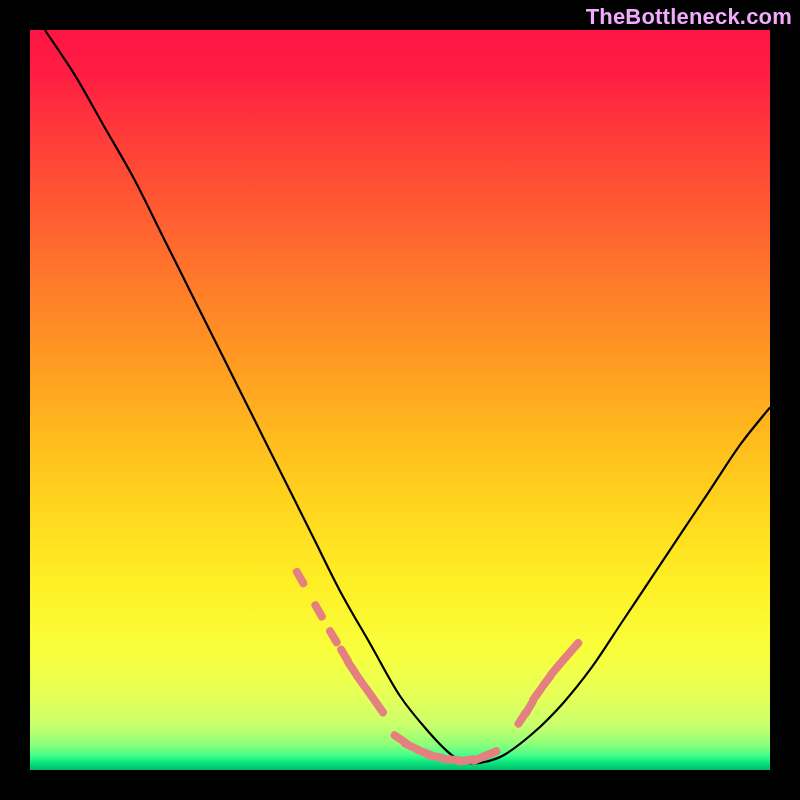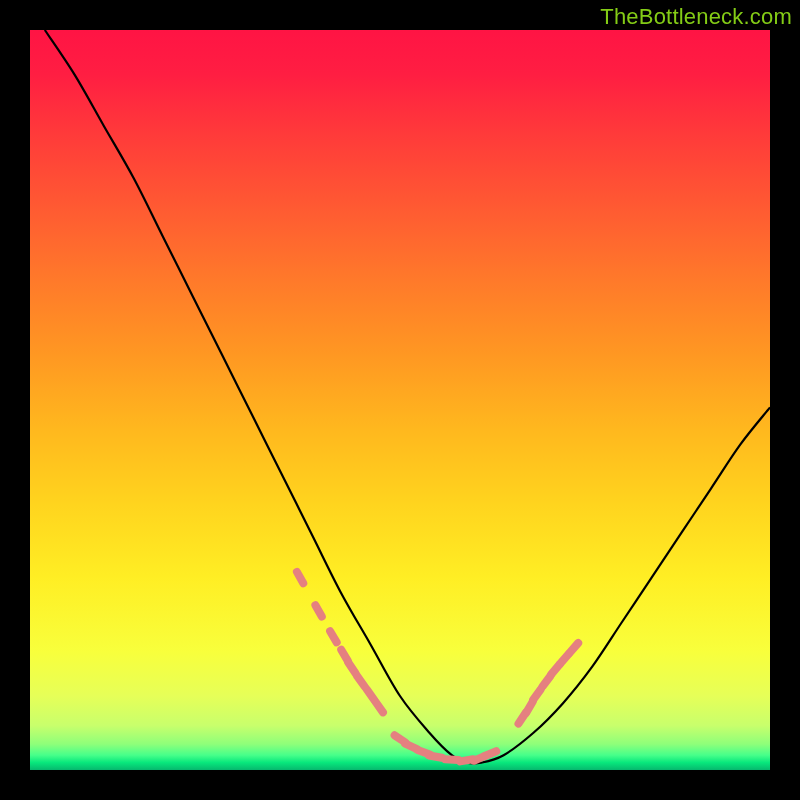--- a/index.html
+++ b/index.html
@@ -49,23 +49,23 @@
     left: 0;
     top: 0;
     width: 740px;
     height: 740px;
     overflow: visible;
   }
   .watermark {
     position: absolute;
     top: 4px;
     right: 8px;
-    color: #84cc16;
+    color: #f0abfc;
     font-size: 22px;
-    font-weight: 400;
+    font-weight: 700;
     letter-spacing: 0.2px;
     font-family: Arial, Helvetica, sans-serif;
   }
 </style>
 </head>
 <body>
 
 <div class="frame">
 
   <div class="watermark">TheBottleneck.com</div>

